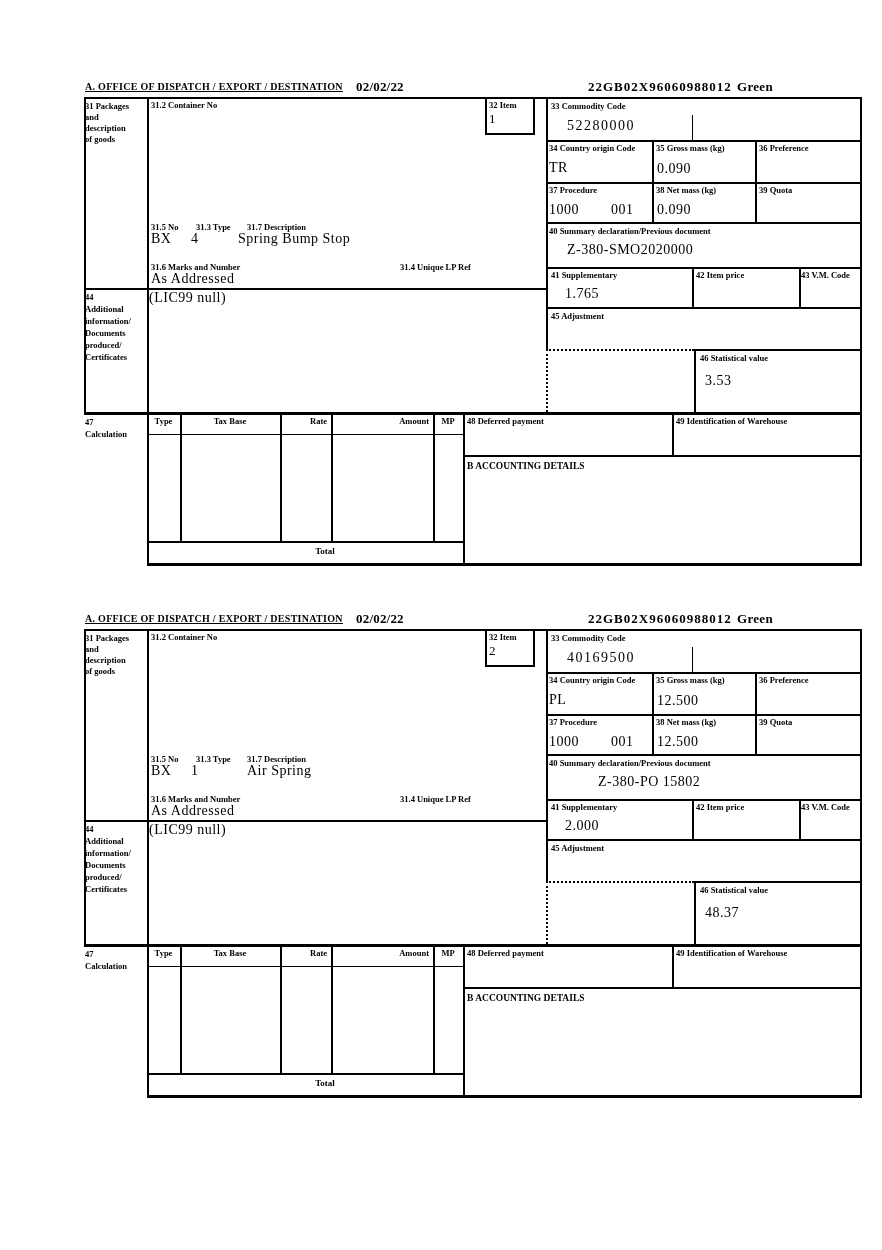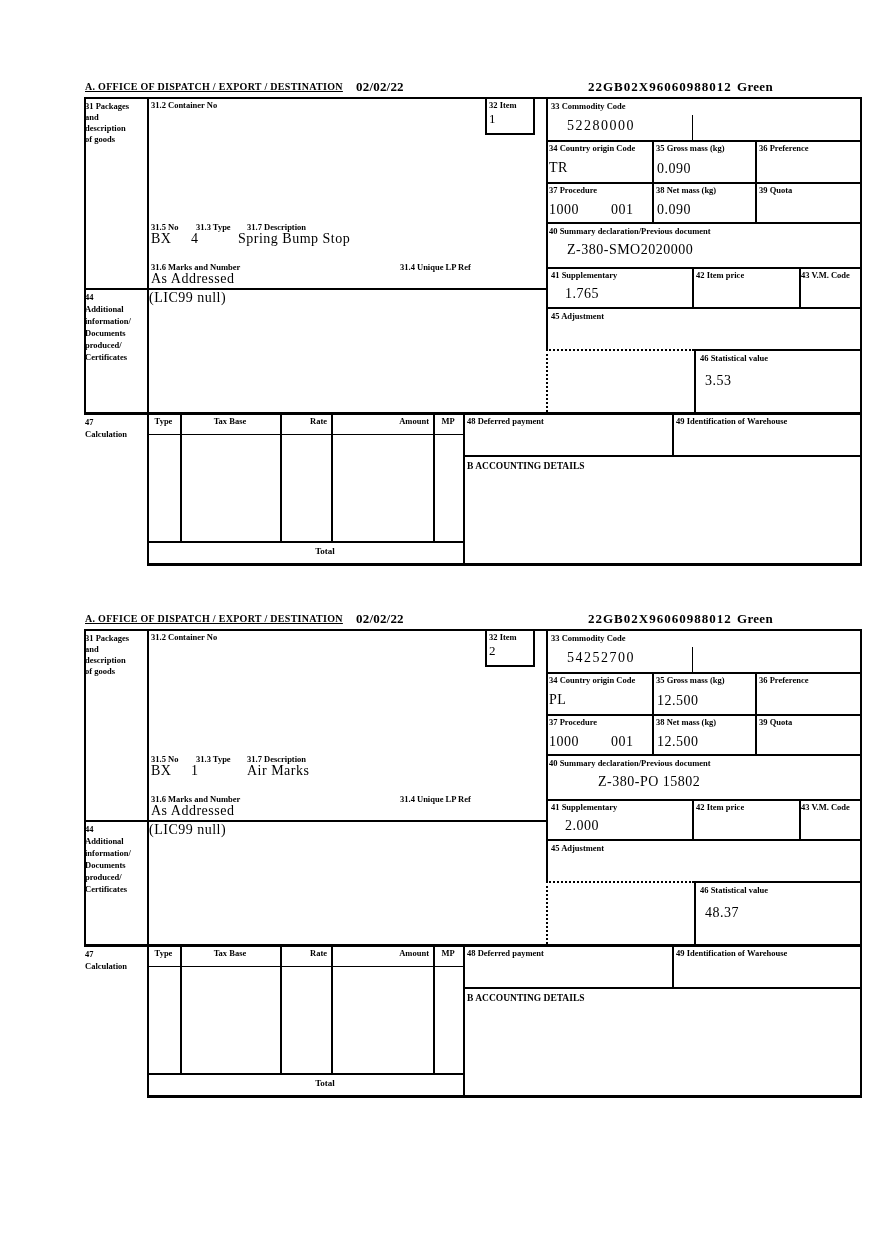--- a/index.html
+++ b/index.html
@@ -188,31 +188,31 @@
 and
 description
 of goods</div>
     <div class="lbl" style="left:151px;top:20px;">31.2 Container No</div>
 
     <div class="lbl" style="left:151px;top:142px;">31.5 No</div>
     <div class="lbl" style="left:196px;top:142px;">31.3 Type</div>
     <div class="lbl" style="left:247px;top:142px;">31.7 Description</div>
     <div class="val" style="left:151px;top:151px;">BX</div>
     <div class="val" style="left:191px;top:151px;">1</div>
-    <div class="val" style="left:247px;top:151px;">Air Marks</div>
+    <div class="val" style="left:247px;top:151px;">Air Spring</div>
 
     <div class="lbl" style="left:151px;top:182px;">31.6 Marks and Number</div>
     <div class="lbl" style="left:400px;top:182px;">31.4 Unique LP Ref</div>
     <div class="val" style="left:151px;top:191px;">As Addressed</div>
 
     <div class="lbl" style="left:489px;top:20px;">32 Item</div>
     <div class="val" style="left:489px;top:31px;font-size:13px;">2</div>
 
     <div class="lbl" style="left:551px;top:21px;">33 Commodity Code</div>
-    <div class="val" style="left:567px;top:38px;letter-spacing:1.5px;">54252700</div>
+    <div class="val" style="left:567px;top:38px;letter-spacing:1.5px;">40169500</div>
 
     <div class="lbl" style="left:549px;top:63px;">34 Country origin Code</div>
     <div class="val" style="left:549px;top:80px;">PL</div>
     <div class="lbl" style="left:656px;top:63px;">35 Gross mass (kg)</div>
     <div class="val" style="left:657px;top:81px;">12.500</div>
     <div class="lbl" style="left:759px;top:63px;">36 Preference</div>
 
     <div class="lbl" style="left:549px;top:105px;">37 Procedure</div>
     <div class="val" style="left:549px;top:122px;">1000</div>
     <div class="val" style="left:611px;top:122px;">001</div>

